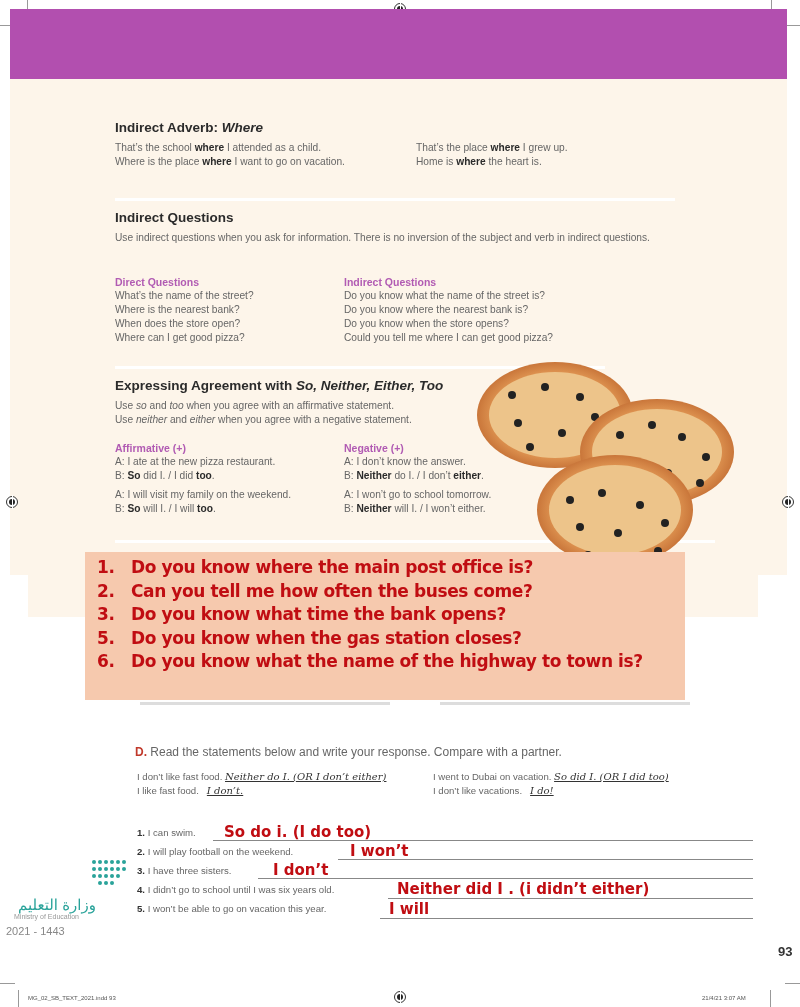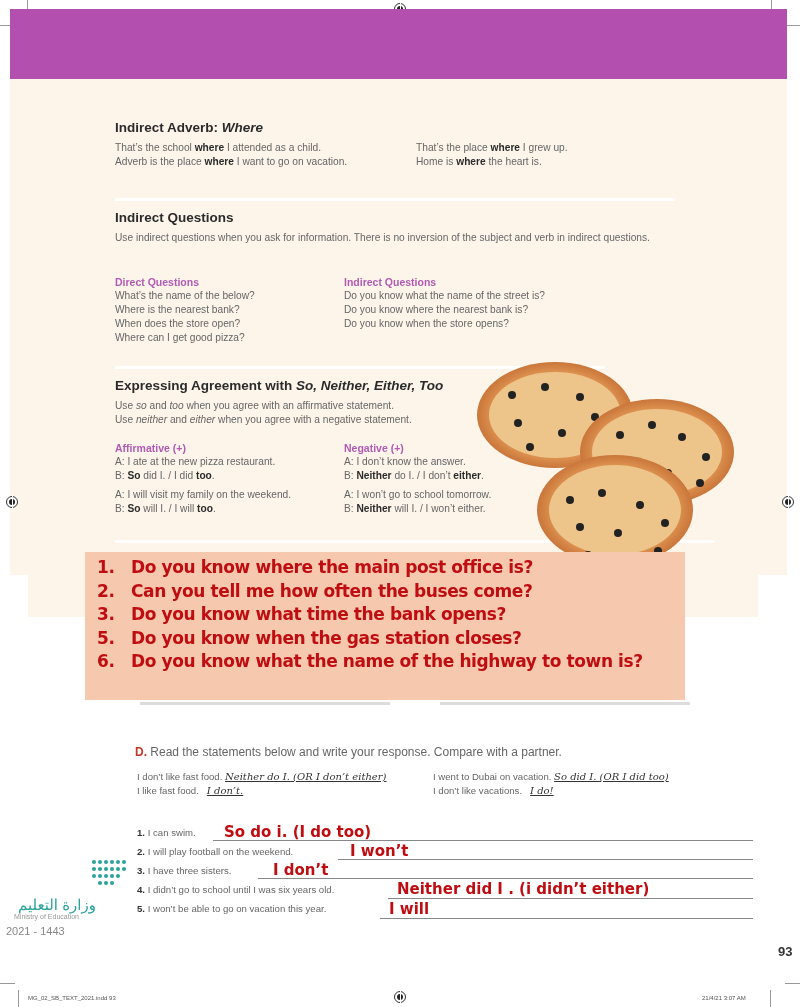--- a/index.html
+++ b/index.html
@@ -58,42 +58,43 @@
 <div class="abs cream cream-step"></div>
 
 <div class="abs reg" style="left:6px;top:496px;"></div>
 <div class="abs reg" style="left:782px;top:496px;"></div>
 
 <div class="abs h" style="left:115px;top:120px;">
   <span>Indirect Adverb: </span><i>Where</i>
 </div>
 <div class="abs body" style="left:115px;top:141px;width:330px;">
   <div><span>That’s the school </span><b>where</b><span> I attended as a child.</span></div>
-  <div><span>Adverb is the place </span><b>where</b><span> I want to go on vacation.</span></div>
+  <div><span>Where is the place </span><b>where</b><span> I want to go on vacation.</span></div>
 </div>
 <div class="abs body" style="left:416px;top:141px;width:300px;">
   <div><span>That’s the place </span><b>where</b><span> I grew up.</span></div>
   <div><span>Home is </span><b>where</b><span> the heart is.</span></div>
 </div>
 <div class="abs divider" style="left:115px;top:198px;width:560px;"></div>
 
 <div class="abs h" style="left:115px;top:210px;">Indirect Questions</div>
 <div class="abs body" style="left:115px;top:231px;width:565px;">Use indirect questions when you ask for information. There is no inversion of the subject and verb in indirect questions.</div>
 <div class="abs" style="left:115px;top:275px;width:230px;">
   <div class="sub">Direct Questions</div>
-  <div class="body">What’s the name of the below?</div>
+  <div class="body">What’s the name of the street?</div>
   <div class="body">Where is the nearest bank?</div>
   <div class="body">When does the store open?</div>
   <div class="body">Where can I get good pizza?</div>
 </div>
 <div class="abs" style="left:344px;top:275px;width:300px;">
   <div class="sub">Indirect Questions</div>
   <div class="body">Do you know what the name of the street is?</div>
   <div class="body">Do you know where the nearest bank is?</div>
   <div class="body">Do you know when the store opens?</div>
+  <div class="body">Could you tell me where I can get good pizza?</div>
 </div>
 <div class="abs divider" style="left:115px;top:366px;width:490px;"></div>
 
 <div class="abs h" style="left:115px;top:378px;">
   <span>Expressing Agreement with </span><i>So, Neither, Either, Too</i>
 </div>
 <div class="abs body" style="left:115px;top:399px;width:360px;">
   <div><span>Use </span><i>so</i><span> and </span><i>too</i><span> when you agree with an affirmative statement.</span></div>
   <div><span>Use </span><i>neither</i><span> and </span><i>either</i><span> when you agree with a negative statement.</span></div>
 </div>

